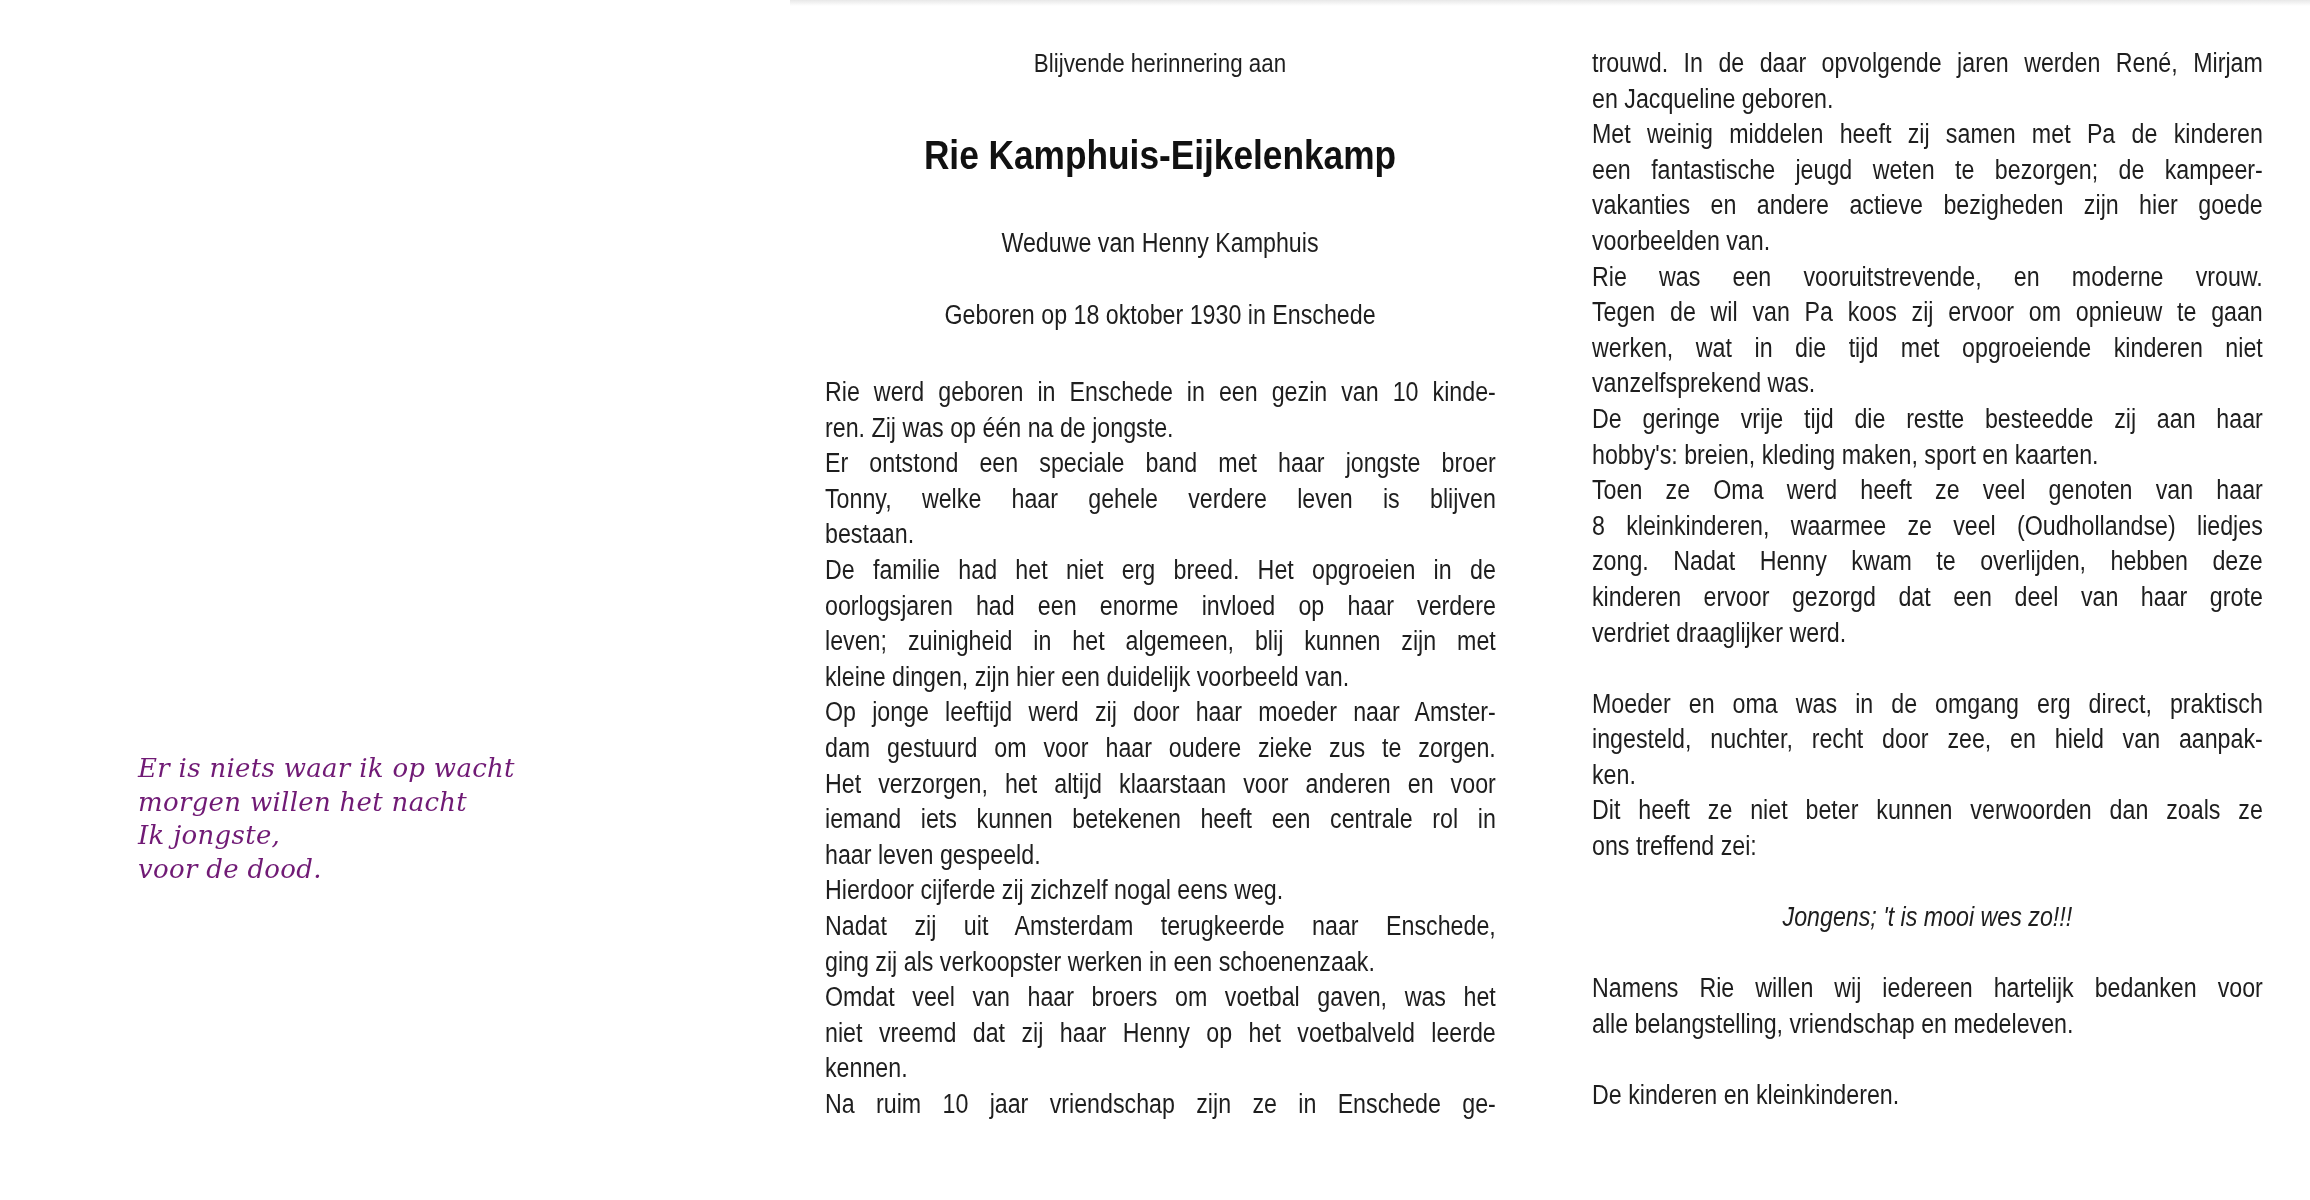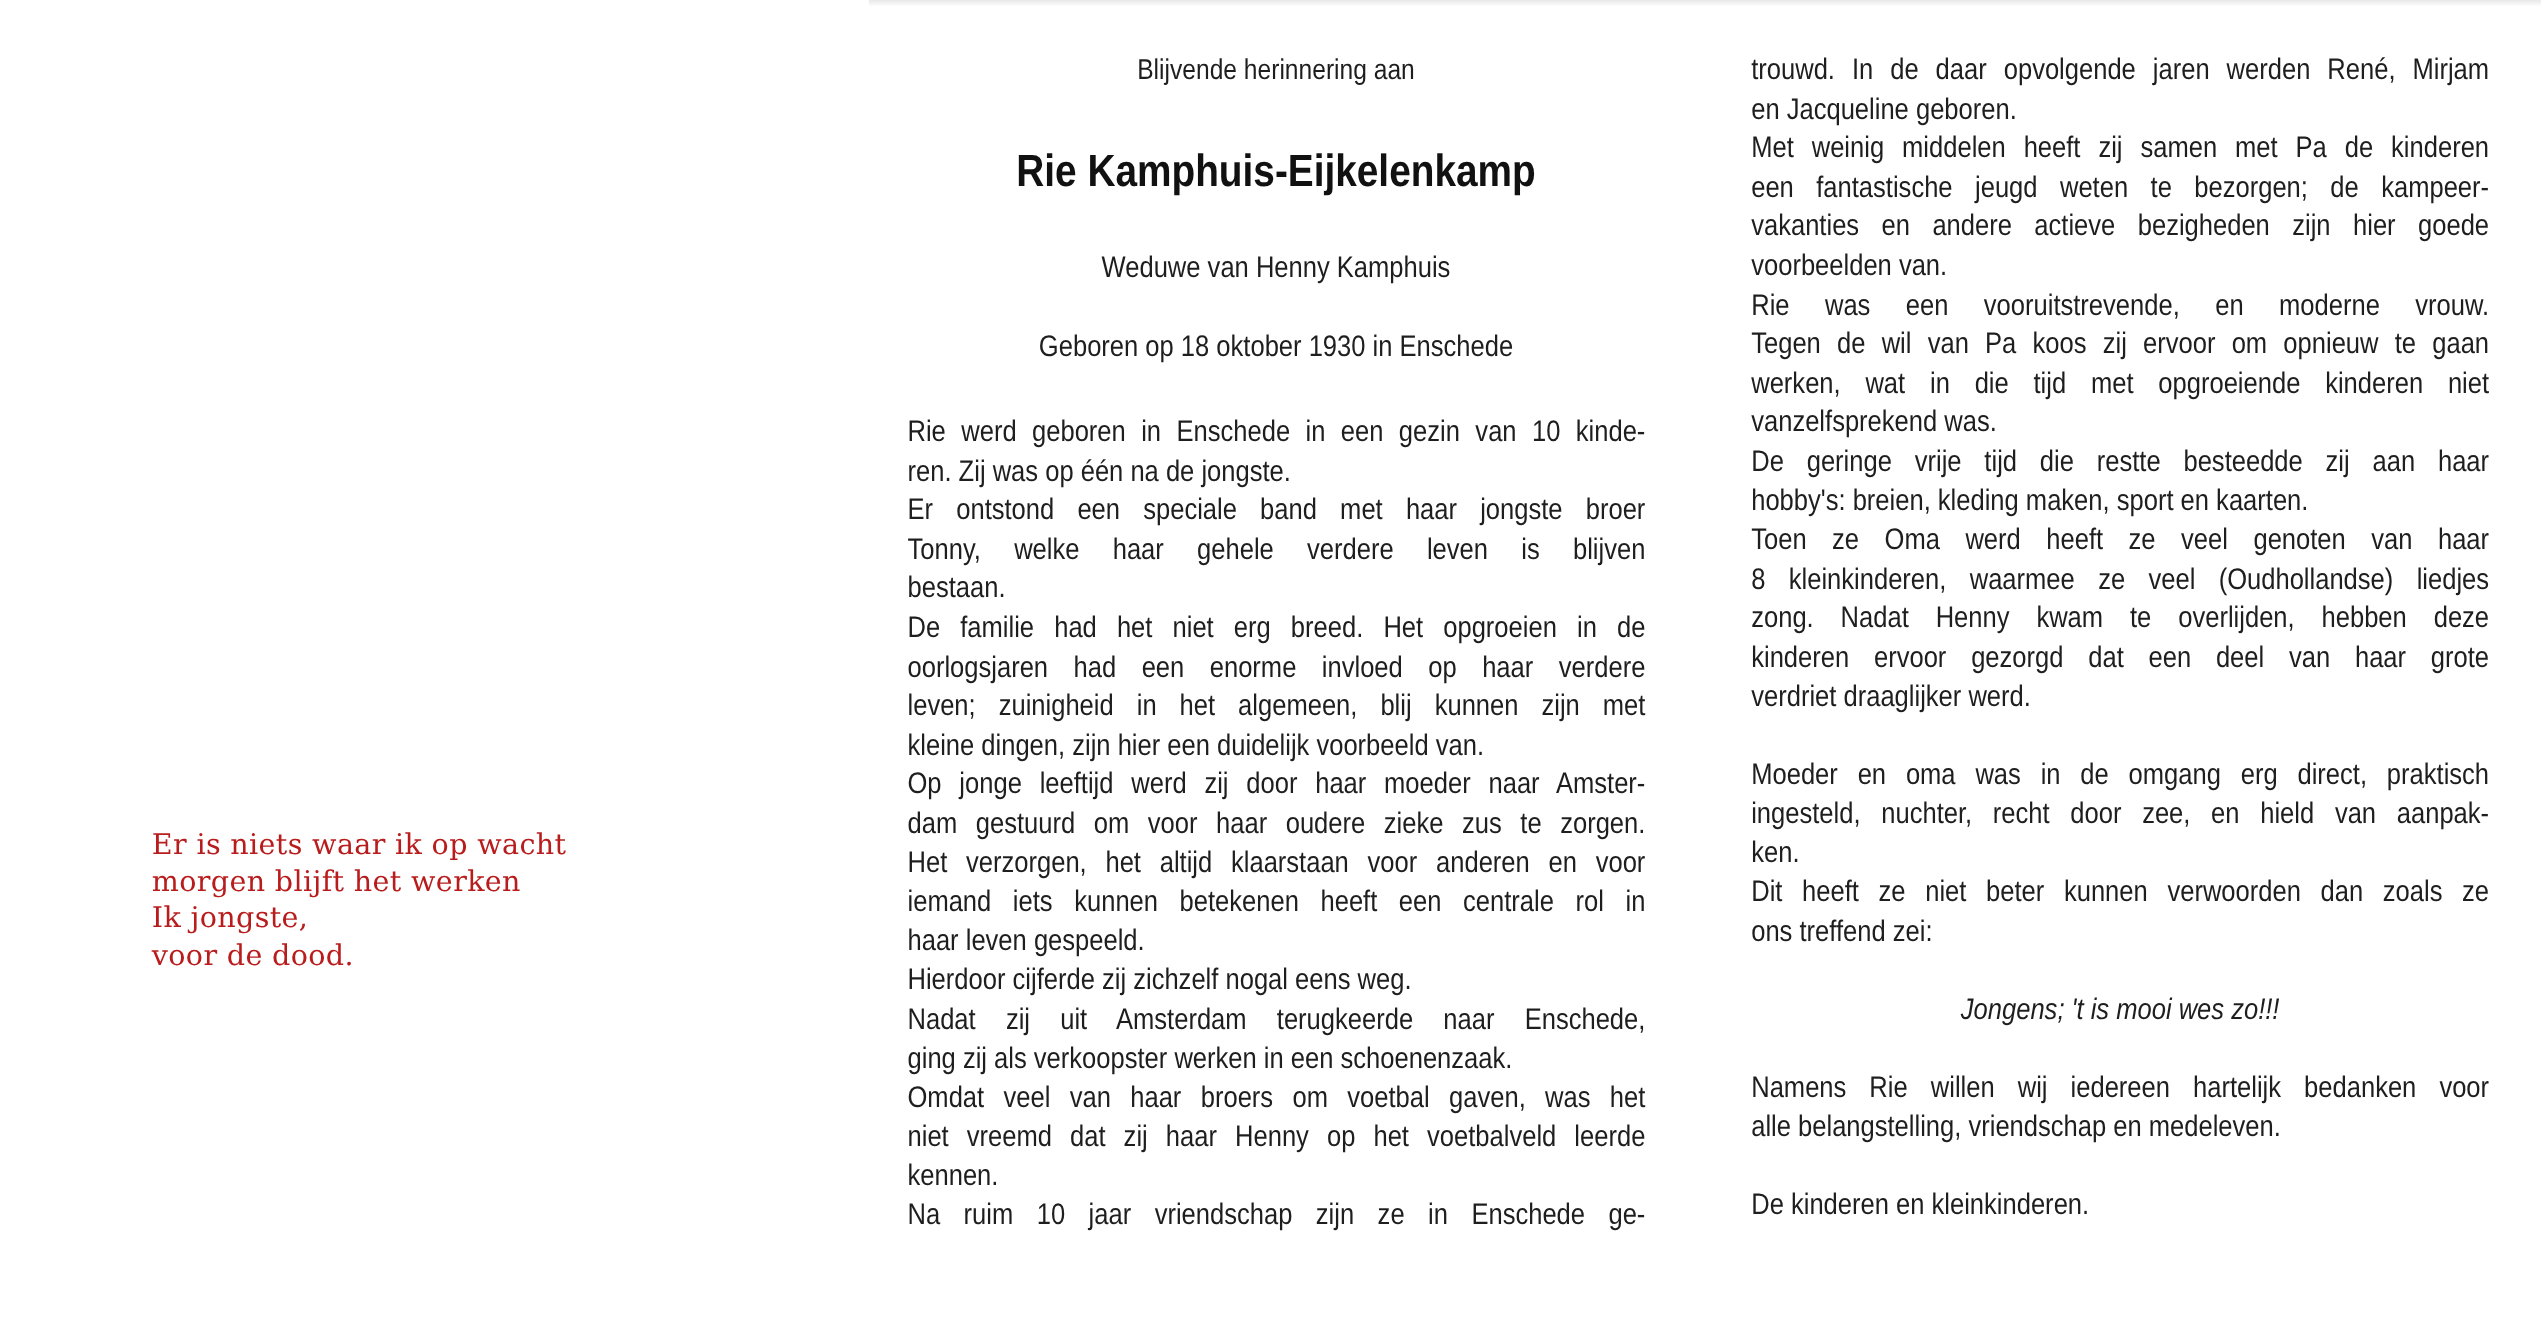--- a/index.html
+++ b/index.html
@@ -6,22 +6,22 @@
   body {
     width: 2310px; height: 1200px; background: #ffffff; position: relative; overflow: hidden;
     color: #1e1e1e;
   }
   .topshade {
     position: absolute; left: 790px; top: 0; width: 1520px; height: 6px;
     background: linear-gradient(#e8e8e8, #ffffff);
   }
   .poem {
     position: absolute; left: 138px; top: 752px; width: 600px;
-    font-family: "DejaVu Serif", "Liberation Serif", serif; 
-    font-size: 26px; line-height: 33.5px; color: #b91c1c; letter-spacing: 0.3px;
+    font-family: "DejaVu Serif", "Liberation Serif", serif; font-style: italic;
+    font-size: 26px; line-height: 33.5px; color: #701a75; letter-spacing: 0.3px;
   }
   .poem div { white-space: nowrap; }
   .sans {
     font-family: "Liberation Sans", "DejaVu Sans", sans-serif;
   }
   .center-block {
     position: absolute; left: 825px; width: 670px; text-align: center;
   }
   .intro { top: 48px; font-size: 26px; transform: scaleX(0.86); }
   .name { top: 132px; font-size: 41px; font-weight: bold; color: #111; transform: scaleX(0.86); }
@@ -40,21 +40,21 @@
     font-style: italic; text-align: center !important; text-align-last: center !important;
   }
 </style>
 </head>
 <body>
 
 <div class="topshade"></div>
 
 <div class="poem">
   <div>Er is niets waar ik op wacht</div>
-  <div>morgen blijft het werken</div>
+  <div>morgen willen het nacht</div>
   <div>Ik jongste,</div>
   <div>voor de dood.</div>
 </div>
 
 <div class="center-block sans intro">Blijvende herinnering aan</div>
 <div class="center-block sans name">Rie Kamphuis-Eijkelenkamp</div>
 <div class="center-block sans widow">Weduwe van Henny Kamphuis</div>
 <div class="center-block sans born">Geboren op 18 oktober 1930 in Enschede</div>
 
 <div class="col col-mid sans">

